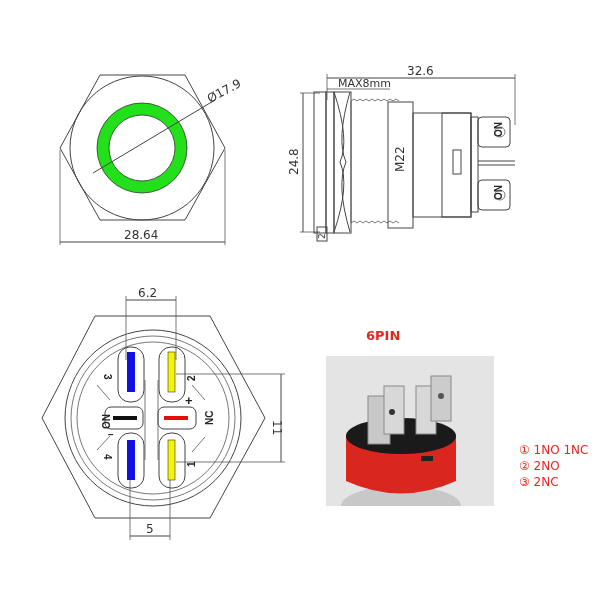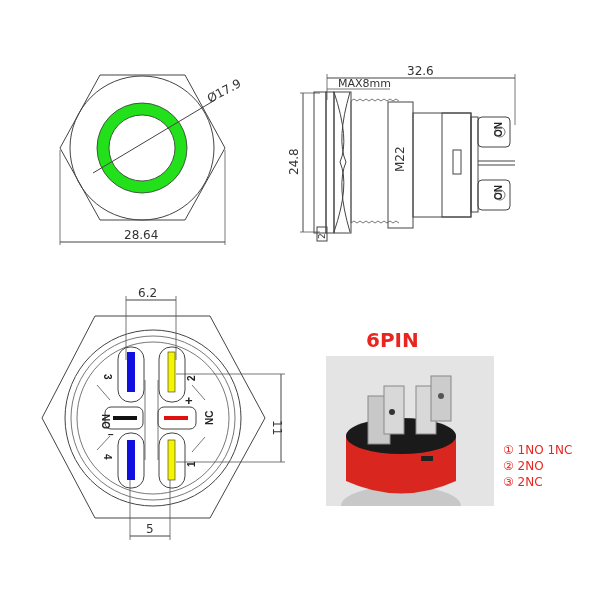--- a/index.html
+++ b/index.html
@@ -2,24 +2,24 @@
 <html><head>
 <meta charset="utf-8">
 <style>
   html, body { margin: 0; padding: 0; background: #ffffff; }
   body { width: 600px; height: 600px; position: relative; overflow: hidden; font-family: "Liberation Sans", sans-serif; }
   svg { position: absolute; left: 0; top: 0; }
   .dim { font-family: "DejaVu Sans", sans-serif; font-size: 12px; fill: #333; }
   .lbl { font-family: "Liberation Sans", sans-serif; font-size: 10px; fill: #222; font-weight: bold; }
   .line { stroke: #444; fill: none; stroke-width: 1; }
   .thin { stroke: #555; fill: none; stroke-width: 0.8; }
-  #photo-title { position: absolute; left: 366px; top: 328px; font-size: 20px; font-weight: bold; color: #e8261f; font-family: "DejaVu Sans", sans-serif; }
+  #photo-title { position: absolute; left: 366px; top: 328px; font-size: 13px; font-weight: bold; color: #e8261f; font-family: "DejaVu Sans", sans-serif; }
   #photo { position: absolute; left: 326px; top: 356px; width: 168px; height: 150px; background: #e4e4e4; overflow: hidden; }
   #options { position: absolute; left: 503px; top: 442px; color: #e8261f; font-size: 12px; line-height: 16px; font-family: "DejaVu Sans", sans-serif; }
-  #options div { white-space: nowrap; }
+  #options div { white-space: nowrap; margin-left: 16px; }
 </style>
 </head>
 <body>
 
 <svg width="600" height="600" viewBox="0 0 600 600">
 
   <g>
     <polygon class="line" points="100,75 185,75 225,148 185,220 100,220 60,148"></polygon>
     <circle class="line" cx="142" cy="148" r="72"></circle>
     <circle cx="142" cy="148" r="45" fill="#22e01a" stroke="#333" stroke-width="0.8"></circle>

